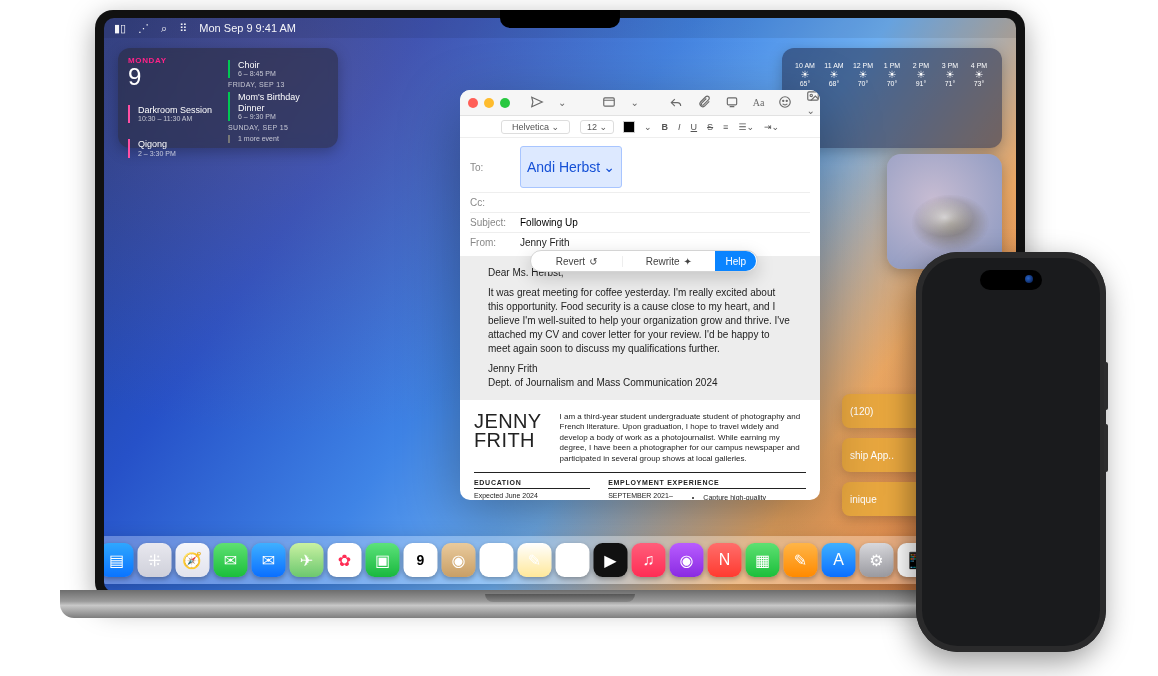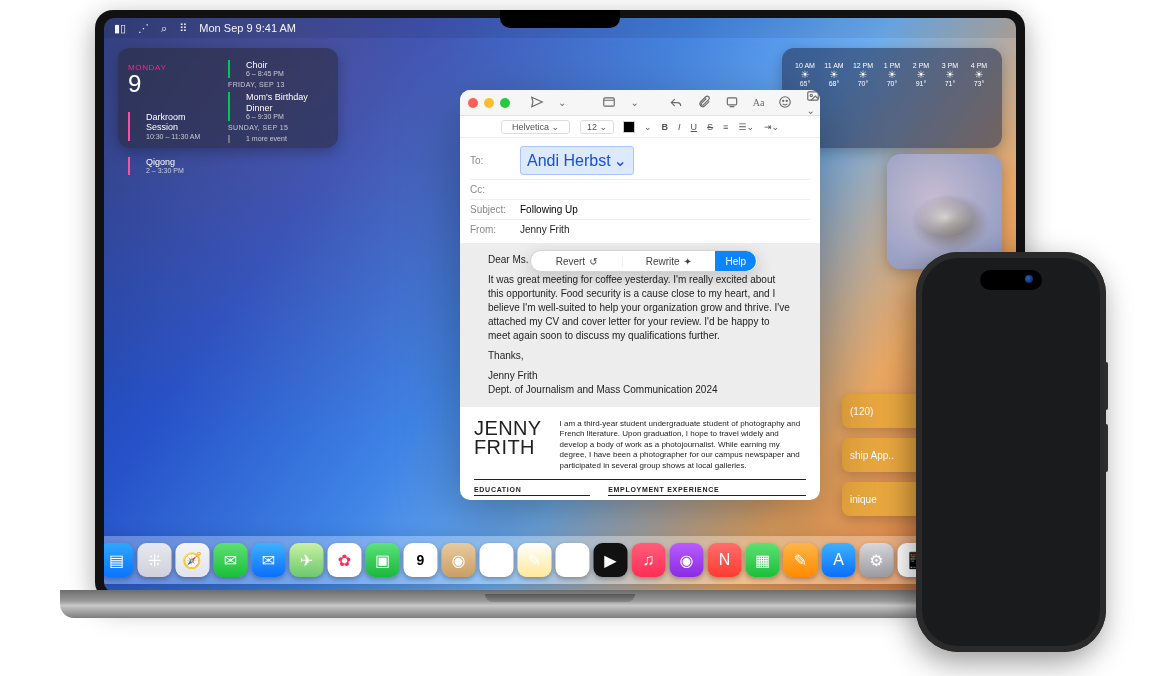--- a/index.html
+++ b/index.html
@@ -23,26 +23,26 @@
 
 
 .menubar { position: absolute; top: 0; left: 0; right: 0; height: 20px; display: flex; align-items: center; justify-content: space-between; padding: 0 10px; color: #fff; font-size: 11px; background: rgba(0,0,0,.08); }
 .menubar .left { display: flex; gap: 12px; align-items: center; }
 .menubar .left span { opacity: .95; }
 .apple { font-size: 12px; }
 .menubar .right { display: flex; gap: 12px; align-items: center; opacity: .95; }
 
 
 .cal-widget { position: absolute; left: 14px; top: 30px; width: 220px; height: 100px; border-radius: 12px; background: rgba(40,40,55,.55); backdrop-filter: blur(4px); color: #fff; padding: 8px 10px; font-size: 9px; box-shadow: 0 4px 14px rgba(0,0,0,.25); }
-.cal-widget .day { font-size: 8px; letter-spacing: .08em; color: #f28; text-transform: uppercase; font-weight: 400; margin-top: 7px; }
+.cal-widget .day { font-size: 8px; letter-spacing: .08em; color: #f28; text-transform: uppercase; font-weight: 700; }
 .cal-widget .date { font-size: 24px; font-weight: 300; line-height: 1; }
 .cal-widget .cols { display: flex; gap: 8px; margin-top: 2px; }
 .cal-widget .colA { width: 92px; }
 .cal-widget .colB { flex: 1; }
-.cal-widget .evt { margin-top: 4px; padding-left: 16px; border-left: 2px solid #00C853; line-height: 1.15; }
+.cal-widget .evt { margin-top: 4px; padding-left: 8px; border-left: 2px solid #00C853; line-height: 1.15; }
 .cal-widget .evt.pink { border-color: #ff4fa3; margin-top: 16px; }
 .cal-widget .sect { font-size: 7px; letter-spacing: .05em; opacity: .7; margin-top: 3px; text-transform: uppercase; }
 .cal-widget .sub { font-size: 7px; opacity: .7; }
 
 
 .wx-widget { position: absolute; right: 14px; top: 30px; width: 220px; height: 100px; border-radius: 12px; background: rgba(32,42,75,.55); color: #fff; padding: 8px 10px; font-size: 9px; box-shadow: 0 4px 14px rgba(0,0,0,.25); }
 .wx-widget .row1 { display: flex; justify-content: space-between; }
 .wx-widget .loc { font-size: 10px; opacity: .9; }
 .wx-widget .cond { font-size: 9px; text-align: right; }
 .wx-widget .temp { font-size: 28px; font-weight: 300; line-height: 1; margin-top: 2px; }
@@ -80,21 +80,21 @@
 .tbicons svg { width:14px; height:14px; }
 .titlebar .spacer { flex:1; }
 
 .formatbar { height: 22px; display:flex; align-items:center; justify-content:center; gap:10px; border-bottom:1px solid #eee; color:#555; font-size:9px; }
 .formatbar .pill { padding:1px 10px; border:1px solid #ddd; border-radius:3px; background:#fff; }
 .formatbar .swatch { width:10px; height:10px; background:#000; outline:1px solid #ccc; }
 
 .headers { padding: 4px 10px; }
 .headers .row { display:flex; align-items:center; gap:6px; padding:4px 0; border-bottom:1px solid #eee; font-size:10px; }
 .headers .lbl { width: 44px; color: #888; }
-.headers .chip { background: #dde9ff; color: #1550d6; border: 1px solid #a8c5ff; border-radius: 3px; padding: 4px 6px; font-size: 16px; display:inline-flex; align-items:center; gap:3px; }
+.headers .chip { background: #dde9ff; color: #1550d6; border: 1px solid #a8c5ff; border-radius: 3px; padding: 12px 6px; font-size: 14px; display:inline-flex; align-items:center; gap:3px; }
 .headers input { border:none; outline:none; font-size:10px; flex:1; background:transparent; }
 
 .ai-popover { position:absolute; left: 70px; top: 160px; width: 228px; height: 22px; background:#fff; border:1px solid #d4d4d4; border-radius: 11px; box-shadow: 0 6px 18px rgba(0,0,0,.18); display:flex; align-items:center; font-size:10px; }
 .ai-popover .seg { flex:1; display:flex; align-items:center; justify-content:center; gap:4px; color:#444; }
 .ai-popover .seg + .seg { border-left: 1px solid #eee; }
 .ai-popover .done { background:#0a84ff; color:#fff; border-radius: 0 10px 10px 0; margin:1px; padding:0 10px; height:20px; display:flex; align-items:center; }
 
 .body-text { padding: 10px 28px; background: #ededed; flex-shrink:0; font-size: 10px; line-height: 1.4; }
 .body-text p { margin-bottom: 6px; }
 
@@ -313,21 +313,20 @@
             <div class="seg">
               <span>Rewrite</span>
               <span>✦</span>
             </div>
             <div class="done">Help</div>
           </div>
 
           <div class="body-text">
             <p>Dear Ms. Herbst,</p>
             <p>It was great meeting for coffee yesterday. I'm really excited about this opportunity. Food security is a cause close to my heart, and I believe I'm well-suited to help your organization grow and thrive. I've attached my CV and cover letter for your review. I'd be happy to meet again soon to discuss my qualifications further.</p>
-            <p>Thanks,</p>
             <div>Jenny Frith</div>
             <div>Dept. of Journalism and Mass Communication 2024</div>
           </div>
 
           <div class="resume">
             <div class="top">
               <div>
                 <div class="name">JENNY</div>
                 <div class="name">FRITH</div>
               </div>

